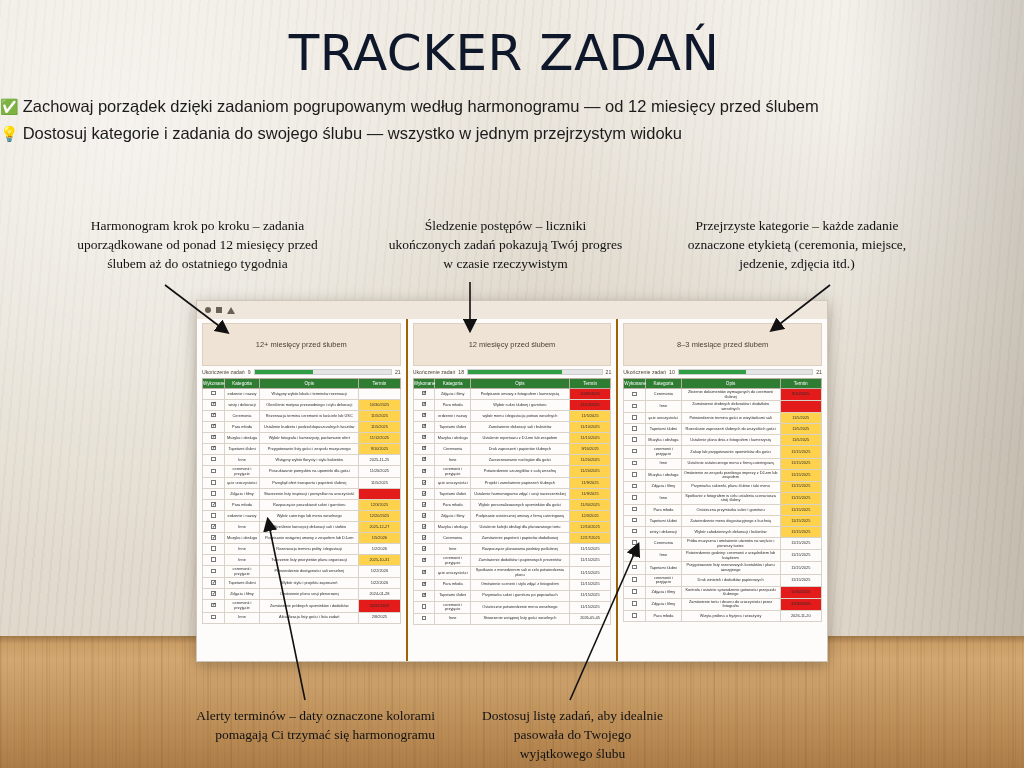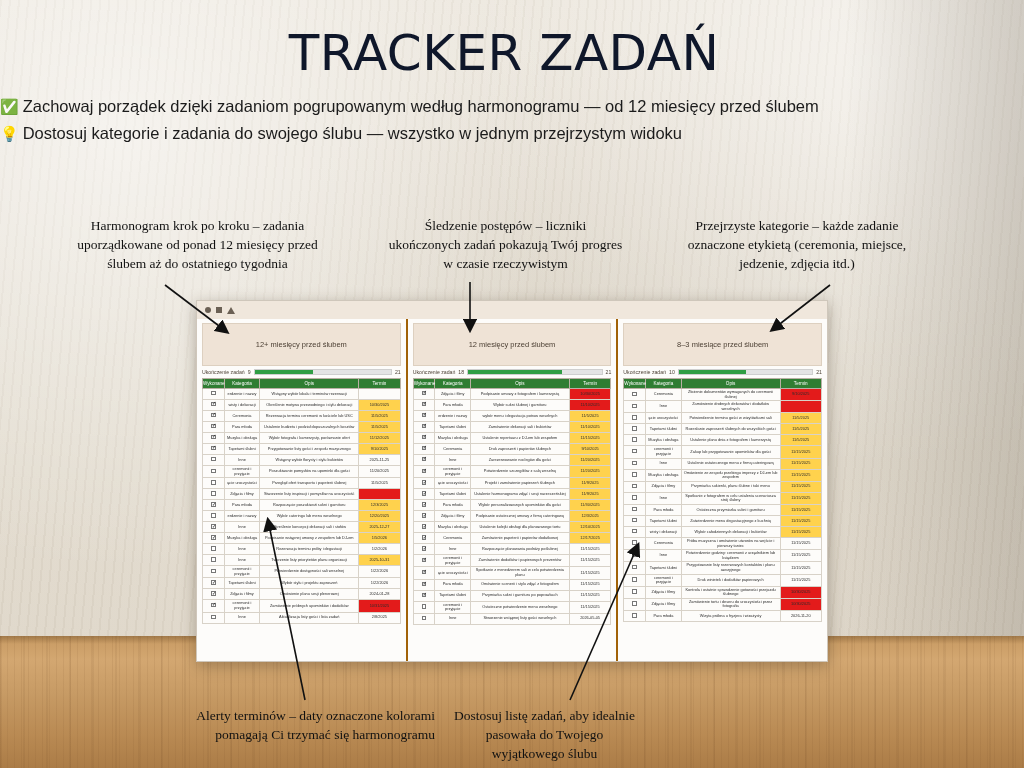--- a/index.html
+++ b/index.html
@@ -51,21 +51,21 @@
   .bullets{ position:absolute; left:0; top:93px; width:1024px; }
   .bullet{ font-size:16.5px; color:#1b1b1b; line-height:26px; white-space:nowrap; }
   .bullet .bi{ margin-right:4px; font-size:15px; }
 
   
   .callout{ position:absolute; font-family:"Liberation Serif", serif; font-size:13.5px; color:#111; text-align:center; line-height:19px; }
   .c1{ left:70px; top:216px; width:255px; }
   .c2{ left:388px; top:216px; width:235px; }
   .c3{ left:672px; top:216px; width:250px; }
   .c4{ left:190px; top:706px; width:245px;text-align:right; }
-  .c5{ left:452px; top:706px; width:185px; }
+  .c5{ left:480px; top:706px; width:185px; }
 
   svg.arrows{ position:absolute; left:0; top:0; width:1024px; height:768px; z-index:6; pointer-events:none; }
 
   
   .sheet{
     position:absolute; left:196px; top:300px; width:632px; height:362px;
     background:#fdfcfa; border:1px solid #cfc7bb;
     box-shadow:0 4px 14px rgba(60,45,25,0.35);
     z-index:5; overflow:hidden;
   }

